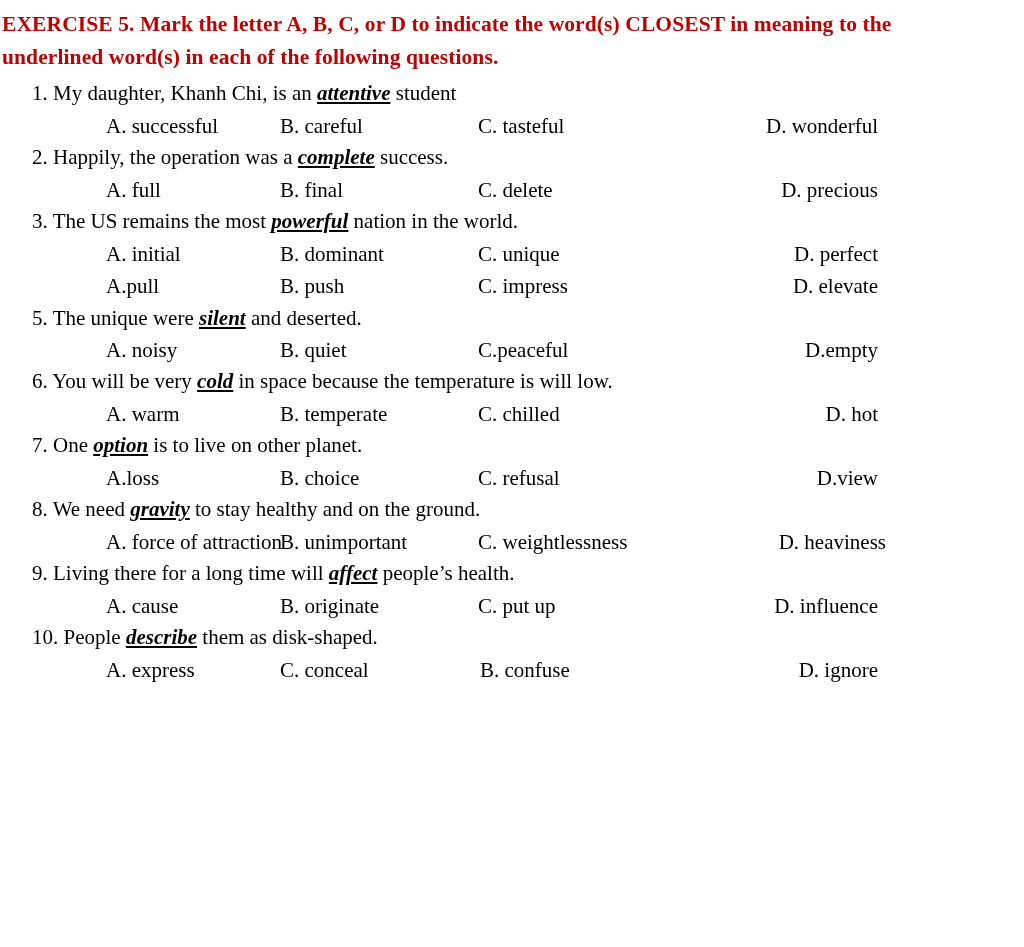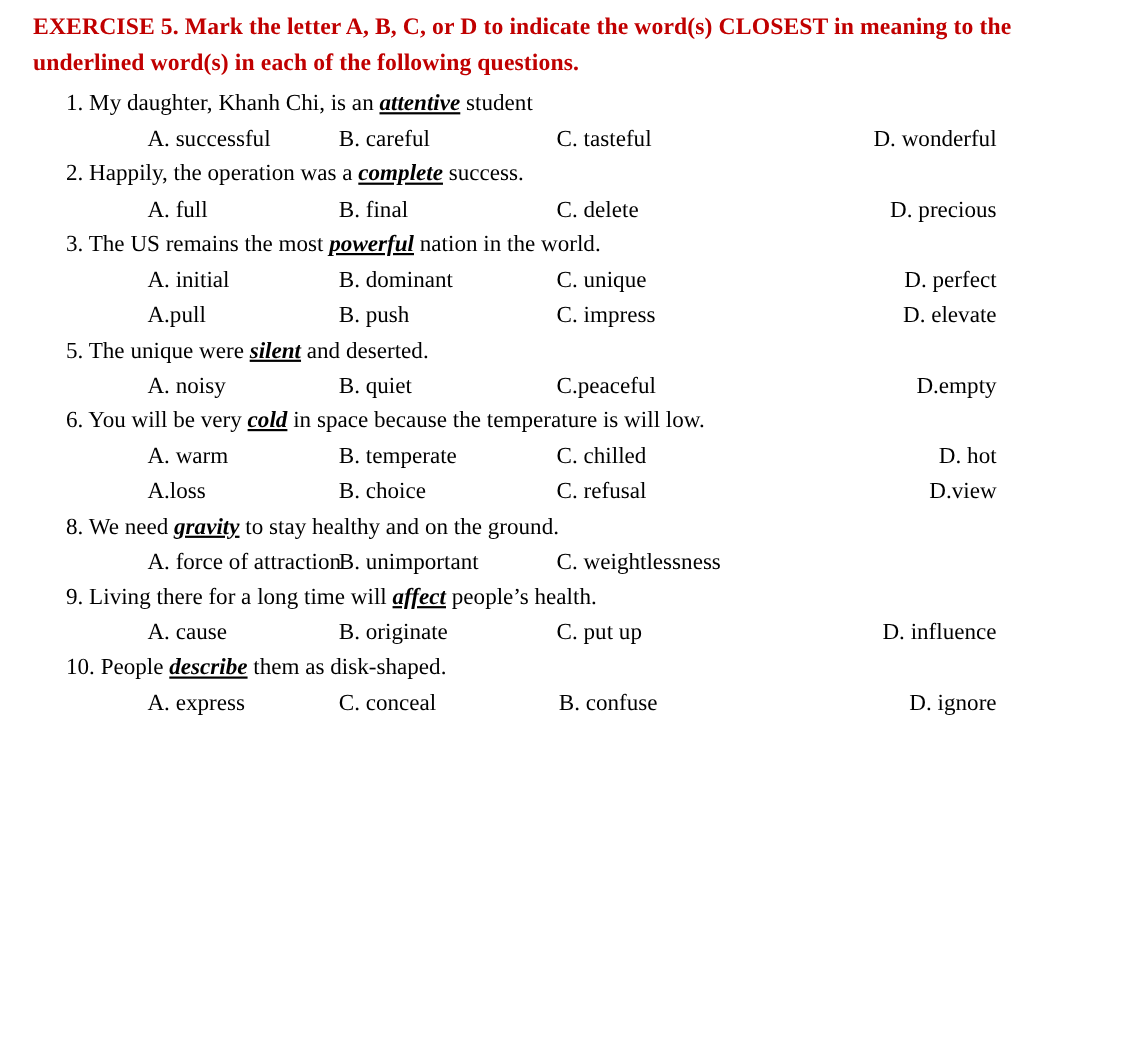--- a/index.html
+++ b/index.html
@@ -11,21 +11,21 @@
     width: 1024px;
     height: 947px;
     font-family: "Liberation Serif", serif;
     color: #000000;
     overflow: hidden;
   }
   .page {
     width: 1024px;
     height: 947px;
     box-sizing: border-box;
-    padding: 8px 14px 0 30px;
+    padding: 8px 14px 0 2px;
     position: relative;
   }
   .exercise-heading {
     color: #c00000;
     font-weight: bold;
     font-size: 21.5px;
     line-height: 1.52;
     letter-spacing: 0.1px;
     margin: 0 0 2px 0;
     max-width: 990px;
@@ -107,32 +107,34 @@
   </div>
 
   <div class="question"><span>6.</span> <span>You will be very </span><span class="q-word">cold</span><span> in space because the temperature is will low.</span></div>
   <div class="options">
     <span class="opt opt-a">A. warm</span>
     <span class="opt opt-b">B. temperate</span>
     <span class="opt opt-c">C. chilled</span>
     <span class="opt opt-d">D. hot</span>
   </div>
 
+  <div class="question"><span>7.</span> <span>One </span><span class="q-word">option</span><span> is to live on other planet.</span></div>
   <div class="options">
     <span class="opt opt-a">A.loss</span>
     <span class="opt opt-b">B. choice</span>
     <span class="opt opt-c">C. refusal</span>
     <span class="opt opt-d">D.view</span>
   </div>
 
   <div class="question"><span>8.</span> <span>We need </span><span class="q-word">gravity</span><span> to stay healthy and on the ground.</span></div>
   <div class="options wide-c">
     <span class="opt opt-a">A. force of attraction</span>
     <span class="opt opt-b">B. unimportant</span>
     <span class="opt opt-c">C. weightlessness</span>
+    <span class="opt opt-d">D. heaviness</span>
   </div>
 
   <div class="question"><span>9.</span> <span>Living there for a long time will </span><span class="q-word">affect</span><span> people’s health.</span></div>
   <div class="options">
     <span class="opt opt-a">A. cause</span>
     <span class="opt opt-b">B. originate</span>
     <span class="opt opt-c">C. put up</span>
     <span class="opt opt-d">D. influence</span>
   </div>
 

